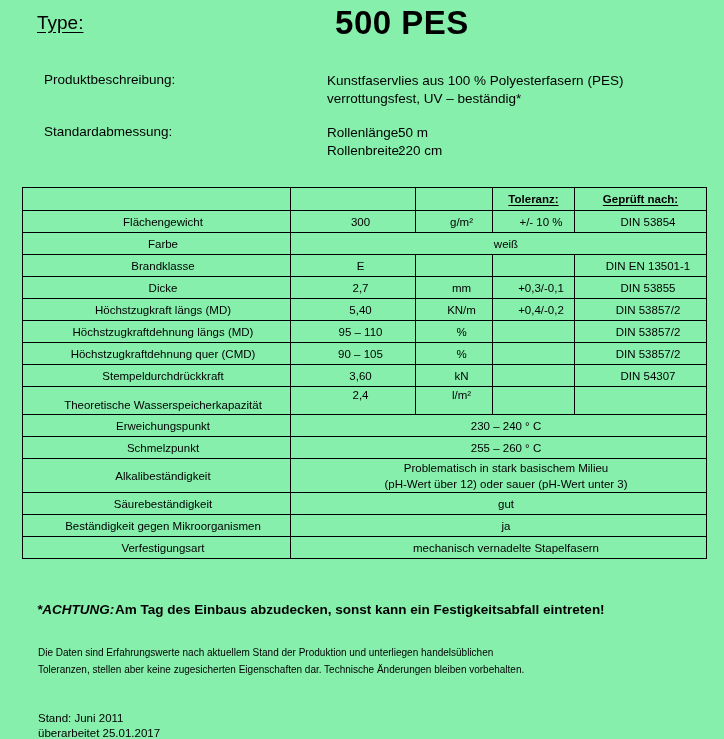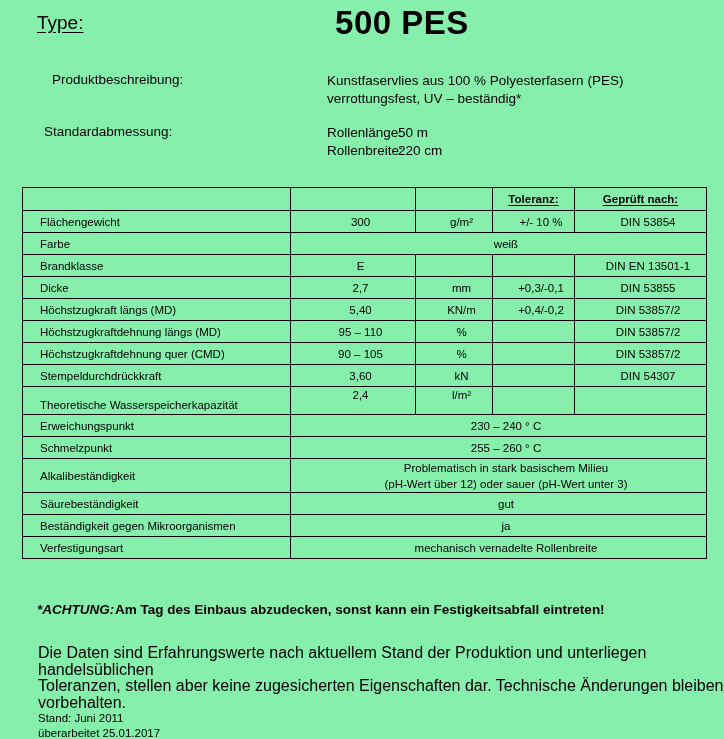--- a/index.html
+++ b/index.html
@@ -21,63 +21,63 @@
   }
   .doc-title{
     left:402px;top:4px;
     transform:translateX(-50%);
     font-size:33px;font-weight:bold;
     letter-spacing:0.5px;
     white-space:nowrap;
   }
 
   .fld-label{font-size:13.5px;}
-  .produkt-label{left:52px;top:72px;}
+  .produkt-label{left:44px;top:72px;}
   .produkt-desc{left:327px;top:72px;font-size:13.5px;line-height:17.5px;}
   .standard-label{left:44px;top:124px;}
   .dims{left:327px;top:124px;font-size:13.5px;line-height:17.5px;}
   .dims .dim-row{display:flex;}
   .dims .dim-name{width:71px;}
 
   .spec-table-wrap{left:22px;top:187px;}
   table.spec{
     border-collapse:collapse;
     table-layout:fixed;
     width:684px;
     font-size:11.5px;
   }
   table.spec td{
     border:1px solid #000;
     padding:0 4px;
     vertical-align:middle;
     overflow:hidden;
     white-space:nowrap;
   }
-  table.spec td.label{padding-left:17px;text-align:left;}
+  table.spec td.label{padding-left:17px;text-align:center;}
   table.spec td.ctr{text-align:center;padding-left:19px;}
   table.spec td.hdr{
     text-align:center;font-weight:bold;
     text-decoration:underline;
     text-underline-offset:2px;
   }
   table.spec td.va-bottom{vertical-align:bottom;padding-bottom:3px;}
   table.spec td.va-top{vertical-align:top;padding-top:2px;}
   table.spec .span2 div{line-height:16px;}
   table.spec .span2{white-space:normal;}
 
   .achtung-line{left:0;top:602px;width:724px;font-size:13.5px;font-weight:bold;}
   .achtung-label{
     position:absolute;left:37px;top:0;
     font-style:italic;
     white-space:nowrap;
   }
   .achtung-label .und{text-underline-offset:2px;}
   .achtung-text{position:absolute;left:115px;top:0;white-space:nowrap;}
 
-  .disclaimer{left:38px;top:645px;font-size:16px;line-height:16.5px;}
+  .disclaimer{left:38px;top:645px;font-size:10px;line-height:16.5px;}
   .stand-line{left:38px;top:712px;font-size:11.5px;}
   .revised-line{left:38px;top:727px;font-size:11.5px;}
 </style>
 </head>
 <body>
 
 <div class="page">
 
   <div class="abs type-label">Type:</div>
   <div class="abs doc-title">500 PES</div>
@@ -208,21 +208,21 @@
           </tr>
           <tr style="height: 22px;">
             <td class="label">Beständigkeit gegen Mikroorganismen</td>
             <td colspan="4" class="ctr">
               <div>ja</div>
             </td>
           </tr>
           <tr style="height: 22px;">
             <td class="label">Verfestigungsart</td>
             <td colspan="4" class="ctr">
-              <div>mechanisch vernadelte Rollenbreite</div>
+              <div>mechanisch vernadelte Stapelfasern</div>
             </td>
           </tr>
         </tbody>
     </table>
   </div>
 
   <div class="abs achtung-line">
     <span class="achtung-label"><span>*</span><span class="und">ACHTUNG:</span></span>
     <span class="achtung-text">Am Tag des Einbaus abzudecken, sonst kann ein Festigkeitsabfall eintreten!</span>
   </div>

